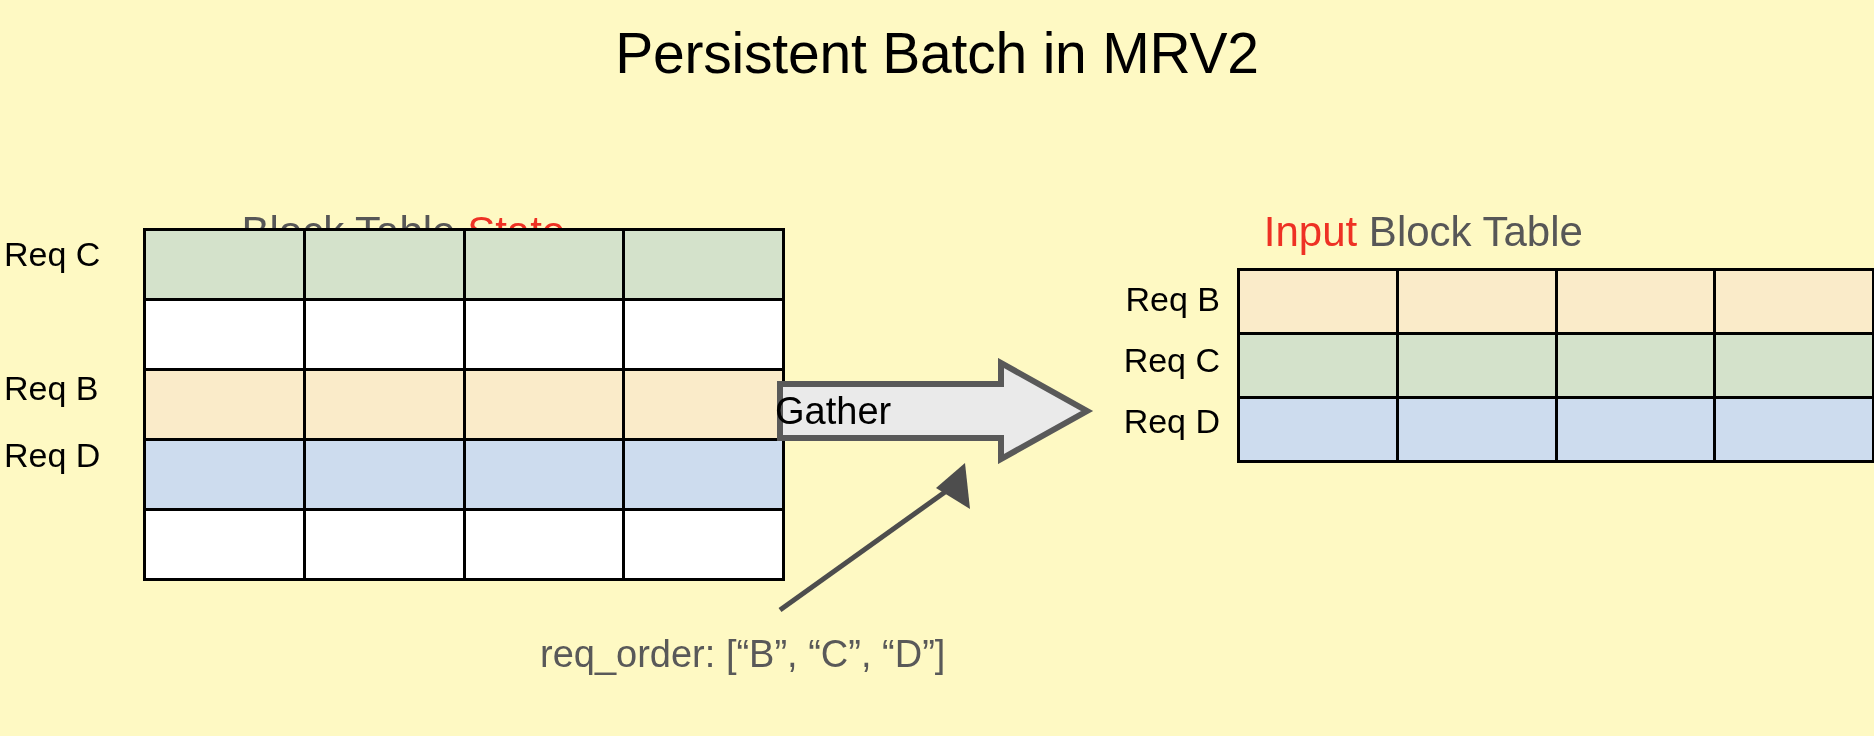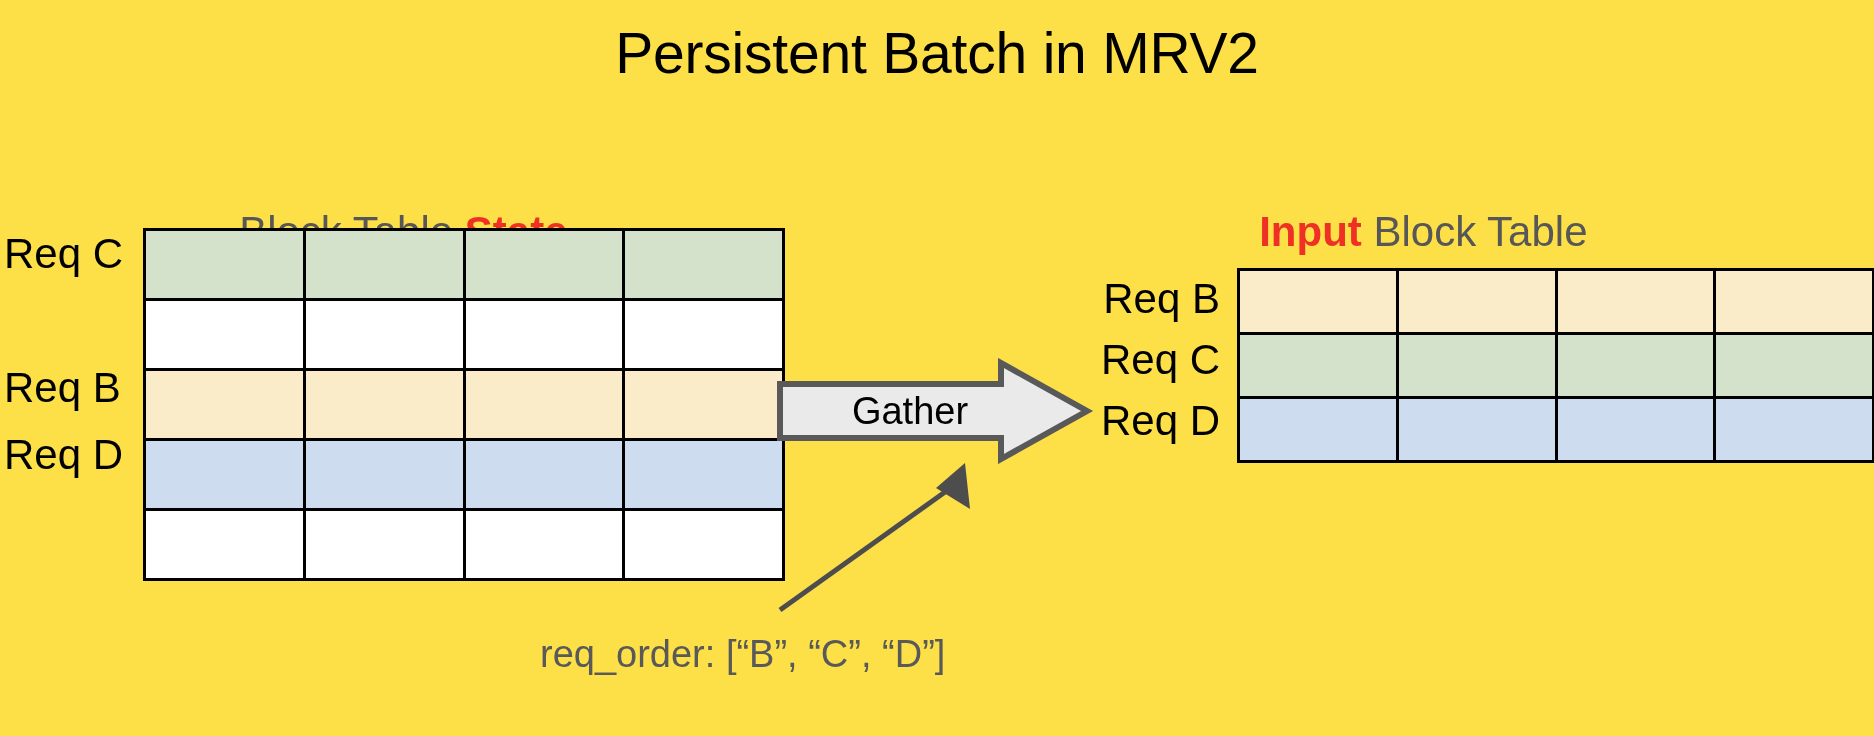--- a/index.html
+++ b/index.html
@@ -12,21 +12,21 @@
     height: 736px;
     position: relative;
     overflow: hidden;
     font-family: "Liberation Sans", sans-serif;
     -webkit-font-smoothing: antialiased;
   }
 
   #slide {
     position: absolute;
     inset: 0;
-    background: #fde047;
+    background: #fef9c3;
   }
 
   
   .slide-title {
     position: absolute;
     left: 0;
     top: 18px;
     width: 1874px;
     text-align: center;
     font-size: 57px;
@@ -42,21 +42,21 @@
     position: absolute;
     font-size: 42px;
     line-height: 52px;
     color: #575757;
     font-weight: 400;
     white-space: pre;
     text-align: center;
   }
   .section-heading .accent {
     color: #EE3124;
-    font-weight: 700;
+    font-weight: 400;
     text-align: center;
   }
   #heading-left  { left: 60px;   top: 154px; width: 640px; }
   #heading-right { left: 1080px; top: 154px; width: 640px; }
 
   
   .block-table {
     position: absolute;
     border-collapse: collapse;
     table-layout: fixed;
@@ -72,21 +72,21 @@
   #input-table td { height: 61px; width: 155.75px; }
 
   .c-green  { background: #D4E2CB !important; }
   .c-yellow { background: #FAEBC9 !important; }
   .c-blue   { background: #CDDCEE !important; }
   .c-white  { background: #ffffff !important; }
 
   
   .row-label {
     position: absolute;
-    font-size: 42px;
+    font-size: 34px;
     line-height: 40px;
     color: #000000;
     white-space: pre;
   }
   .row-label.right-align { text-align: right; }
 
   #state-label-c { left: 4px; top: 234px; width: 128px; text-align: left; }
   #state-label-b { left: 4px; top: 368px; width: 128px; text-align: left; }
   #state-label-d { left: 4px; top: 435px; width: 128px; text-align: left; }
 
@@ -100,21 +100,20 @@
     left: 775px;
     top: 358px;
     width: 320px;
     height: 106px;
   }
   #gather-label {
     position: absolute;
     left: 775px;
     top: 388px;
     width: 270px;
-    text-align: center;
     font-size: 38px;
     line-height: 46px;
     color: #000000;
     white-space: pre;
     pointer-events: none;
   }
 
   
   #leader-arrow {
     position: absolute;

